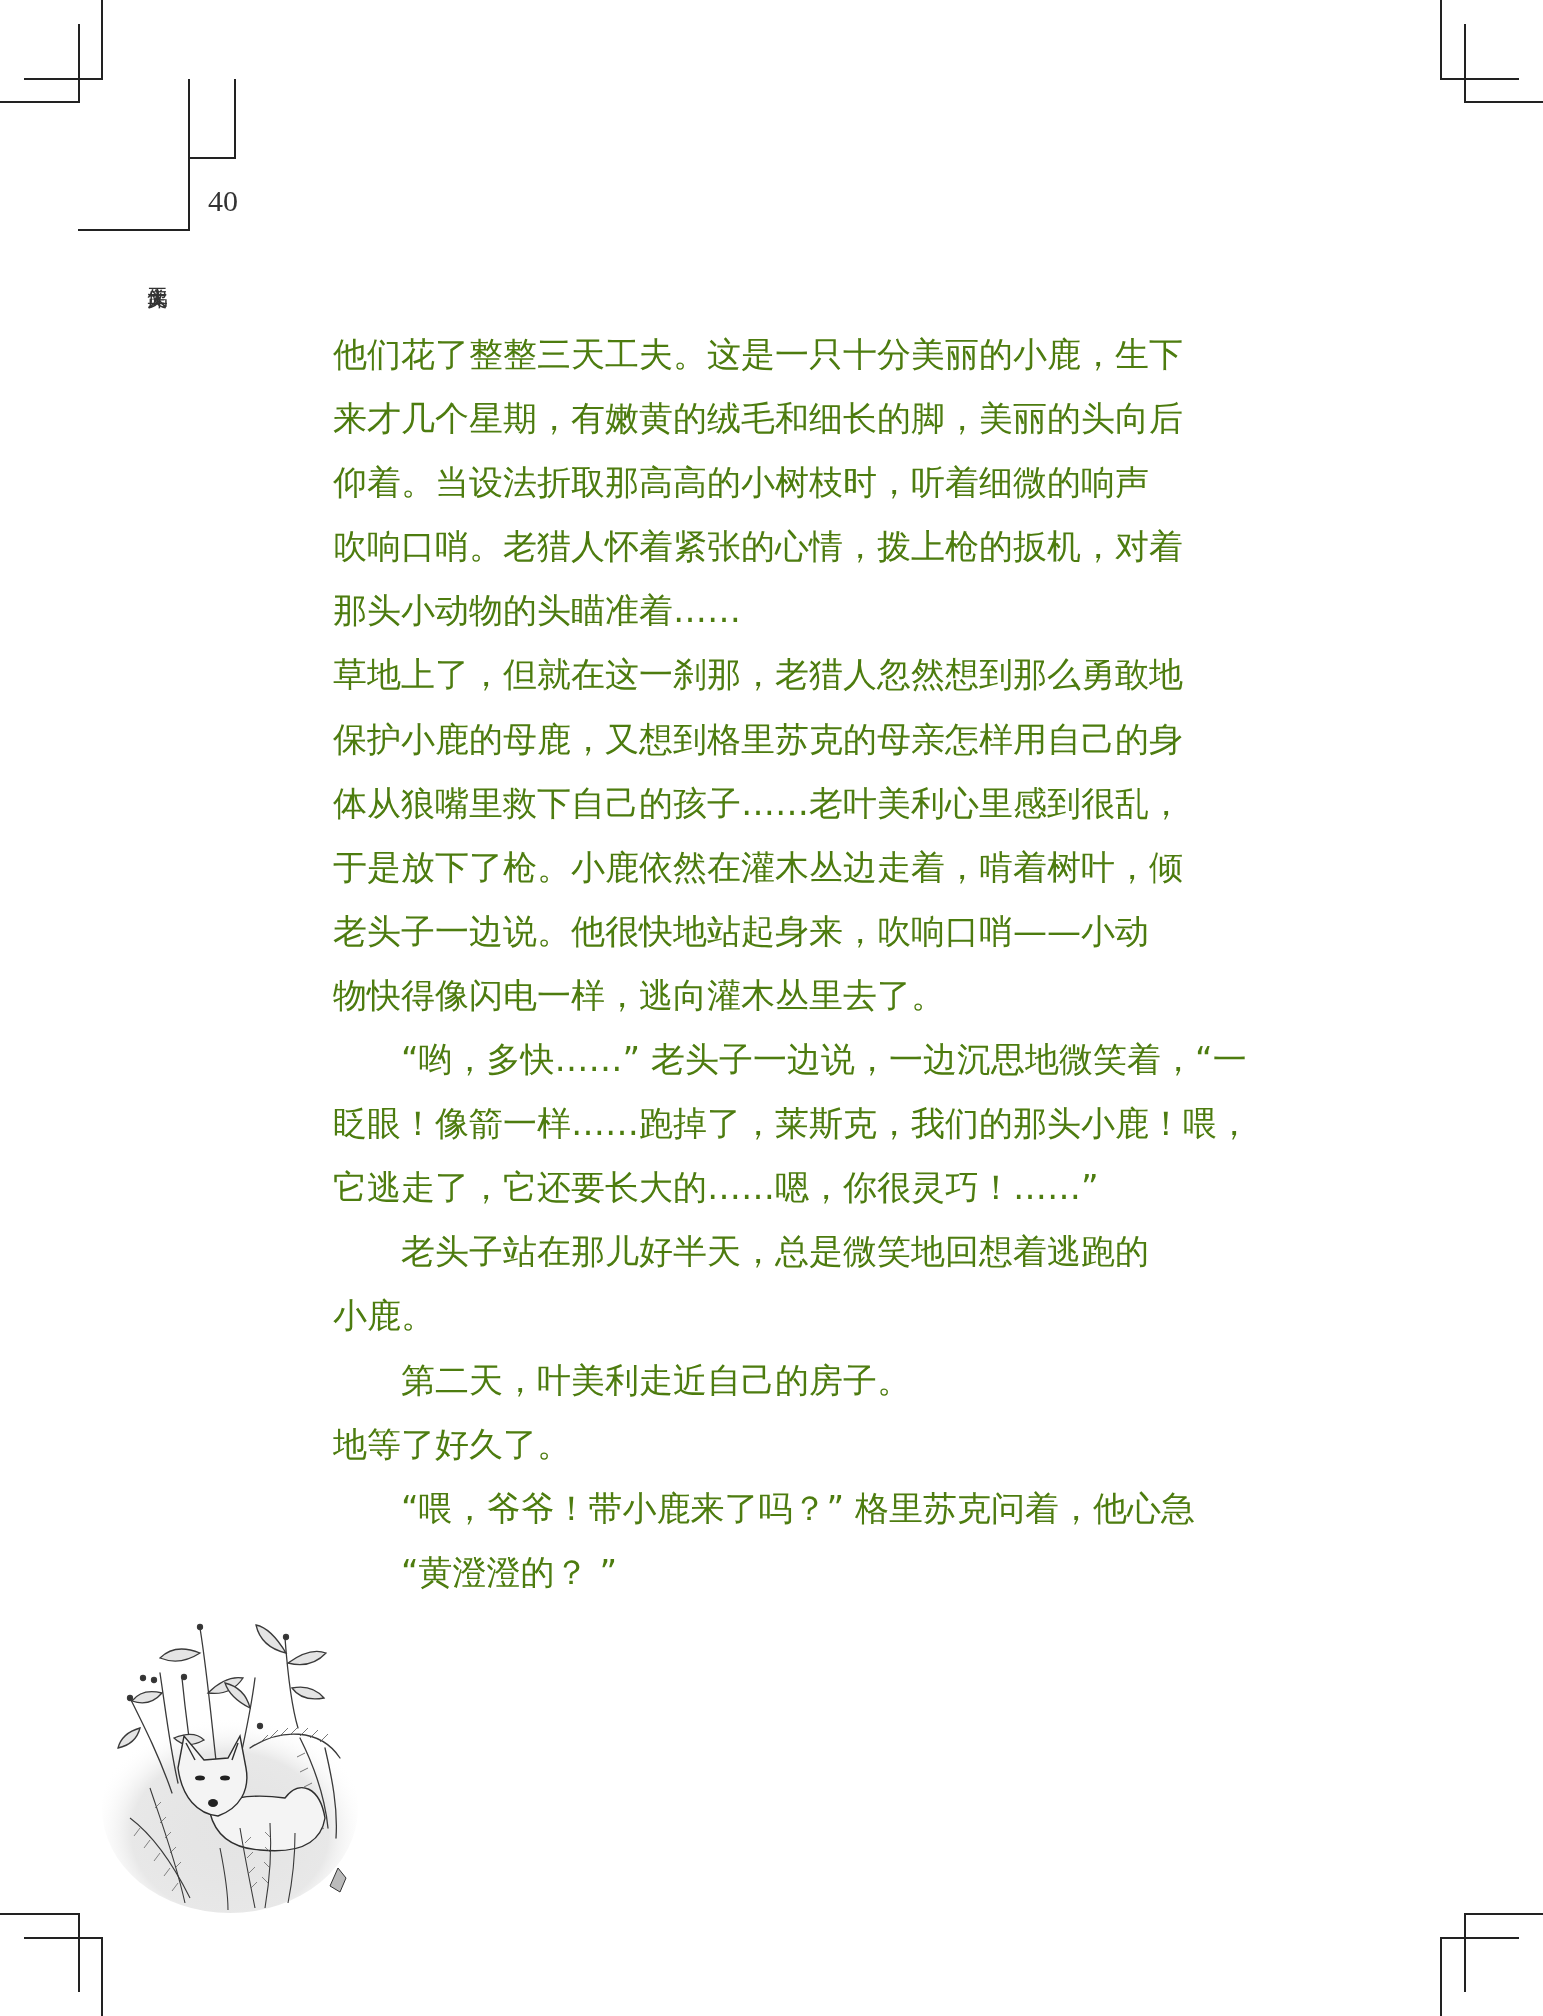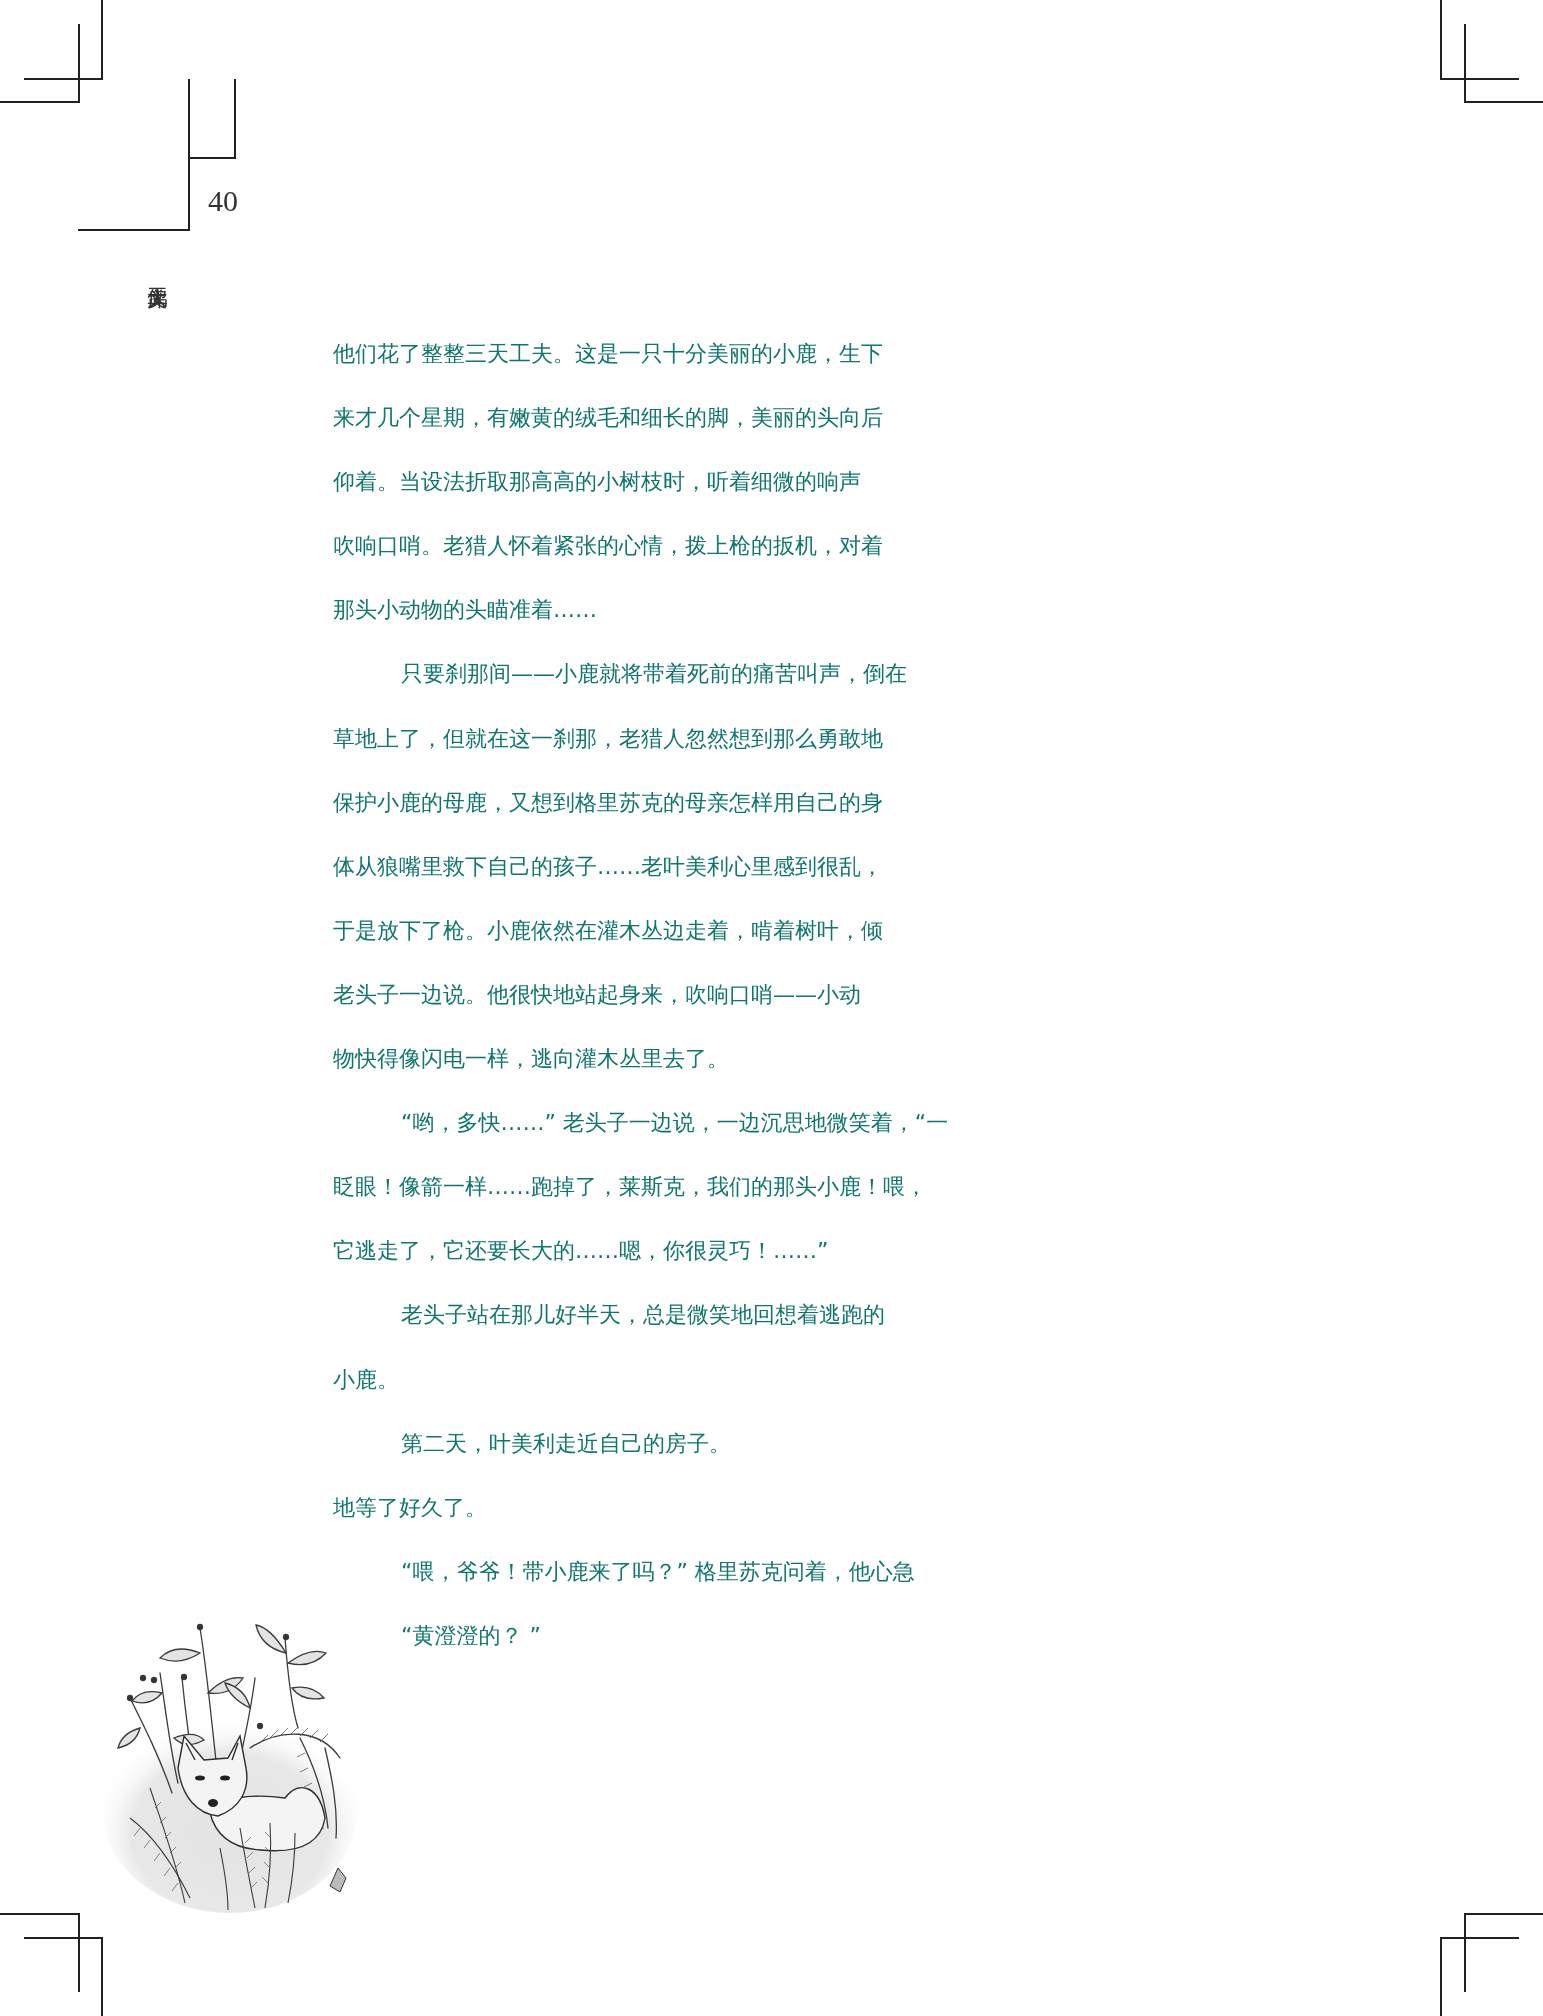--- a/index.html
+++ b/index.html
@@ -6,21 +6,21 @@
   body { width: 1543px; height: 2016px; position: relative; overflow: hidden;
          font-family: "DejaVu Sans", "Liberation Sans", sans-serif; color: #2a2a2a; }
   .ln { position: absolute; background: #222; }
   .h { height: 2px; }
   .v { width: 2px; }
   #page-number { position: absolute; left: 208px; top: 184px; font-family: "Liberation Serif", "DejaVu Serif", serif;
                  font-size: 30px; color: #333; letter-spacing: 0; }
   #series-title { position: absolute; left: 146px; top: 272px; width: 24px; font-size: 20px; line-height: 24px;
                   color: #333; writing-mode: vertical-rl; text-orientation: upright; letter-spacing: 0; }
   #body { position: absolute; left: 333px; top: 322px; width: 860px; }
-  .line { height: 64.1px; line-height: 64.1px; font-size: 22px; white-space: nowrap; letter-spacing: 0px; color: #0f766e; }
+  .line { height: 64.1px; line-height: 64.1px; font-size: 34px; white-space: nowrap; letter-spacing: 0px; color: #4d7c0f; }
   .indent { padding-left: 68px; }
   #illustration { position: absolute; left: 100px; top: 1618px; width: 258px; height: 295px; }
 </style>
 </head>
 <body>
 
 <div class="ln v" style="left:101px;top:0;height:79px;"></div>
 <div class="ln h" style="left:24px;top:78px;width:79px;"></div>
 <div class="ln v" style="left:78px;top:24px;height:79px;"></div>
 <div class="ln h" style="left:0;top:101px;width:80px;"></div>
@@ -47,21 +47,20 @@
 
 <div id="page-number">40</div>
 <div id="series-title">大王鸽文库</div>
 
 <div id="body">
     <div class="line">他们花了整整三天工夫。这是一只十分美丽的小鹿，生下</div>
     <div class="line">来才几个星期，有嫩黄的绒毛和细长的脚，美丽的头向后</div>
     <div class="line">仰着。当设法折取那高高的小树枝时，听着细微的响声</div>
     <div class="line">吹响口哨。老猎人怀着紧张的心情，拨上枪的扳机，对着</div>
     <div class="line">那头小动物的头瞄准着……</div>
-    <div class="line indent">只要刹那间——小鹿就将带着死前的痛苦叫声，倒在</div>
     <div class="line">草地上了，但就在这一刹那，老猎人忽然想到那么勇敢地</div>
     <div class="line">保护小鹿的母鹿，又想到格里苏克的母亲怎样用自己的身</div>
     <div class="line">体从狼嘴里救下自己的孩子……老叶美利心里感到很乱，</div>
     <div class="line">于是放下了枪。小鹿依然在灌木丛边走着，啃着树叶，倾</div>
     <div class="line">老头子一边说。他很快地站起身来，吹响口哨——小动</div>
     <div class="line">物快得像闪电一样，逃向灌木丛里去了。</div>
     <div class="line indent">“哟，多快……” 老头子一边说，一边沉思地微笑着，“一</div>
     <div class="line">眨眼！像箭一样……跑掉了，莱斯克，我们的那头小鹿！喂，</div>
     <div class="line">它逃走了，它还要长大的……嗯，你很灵巧！……”</div>
     <div class="line indent">老头子站在那儿好半天，总是微笑地回想着逃跑的</div>

